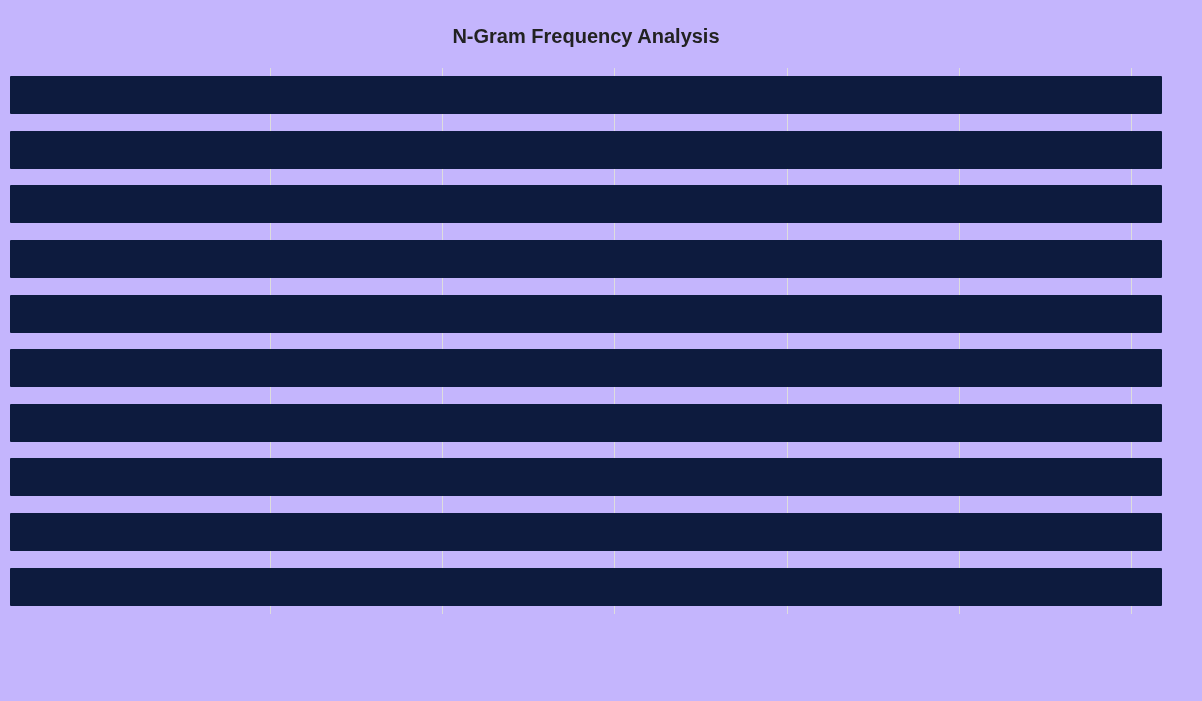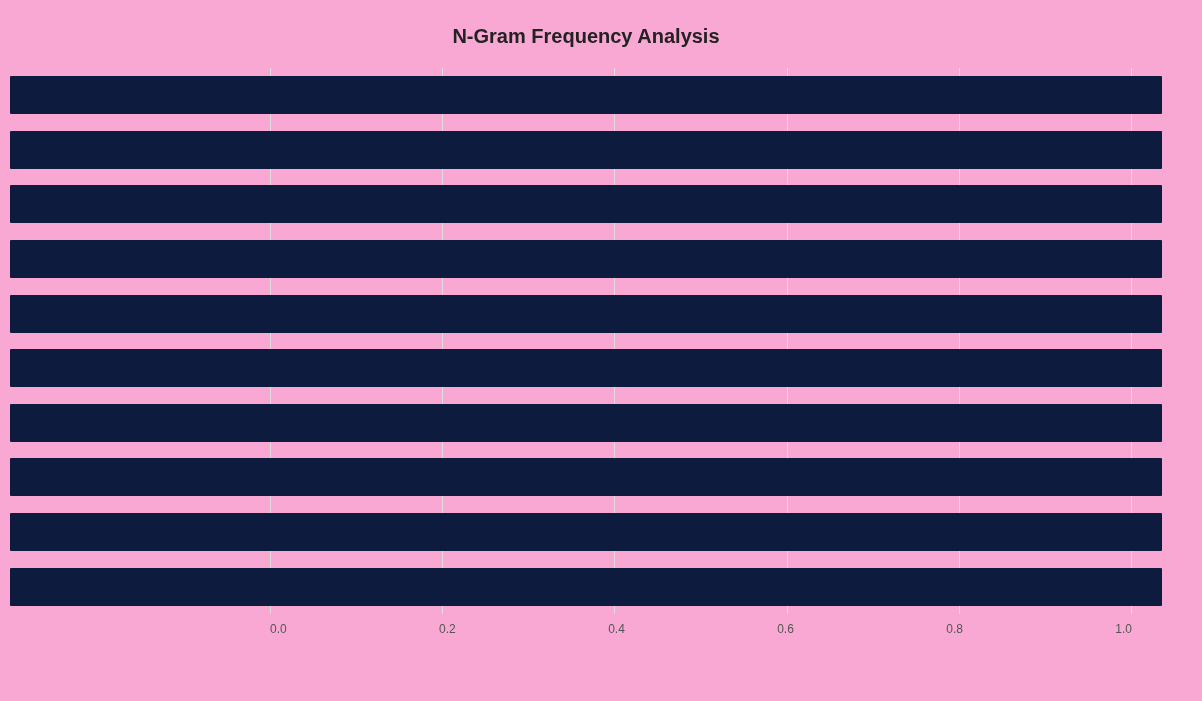--- a/index.html
+++ b/index.html
@@ -14,21 +14,21 @@
       background-color: #f0f0f0;
       font-family: Arial, sans-serif;
       display: flex;
       align-items: center;
       justify-content: center;
     }
 
     .chart-container {
       width: 1202px;
       height: 701px;
-      background-color: #f9a8d4;
+      background-color: #c4b5fd;
       padding: 20px 40px 60px 10px;
       position: relative;
     }
 
     .chart-title {
       text-align: center;
       font-size: 20px;
       font-weight: bold;
       color: #222;
       margin-bottom: 20px;
@@ -139,22 +139,14 @@
         </div>
         <div class="bar-row">
           <div class="bar" style="width: 100%;"></div>
         </div>
         <div class="bar-row">
           <div class="bar" style="width: 100%;"></div>
         </div>
       </div>
   </div>
 
-  <div class="x-axis" id="x-axis">
-  <div class="x-tick">0.0</div>
-      <div class="x-tick">0.2</div>
-      <div class="x-tick">0.4</div>
-      <div class="x-tick">0.6</div>
-      <div class="x-tick">0.8</div>
-      <div class="x-tick">1.0</div>
-    </div>
 
 </div>
 
 </body></html>

